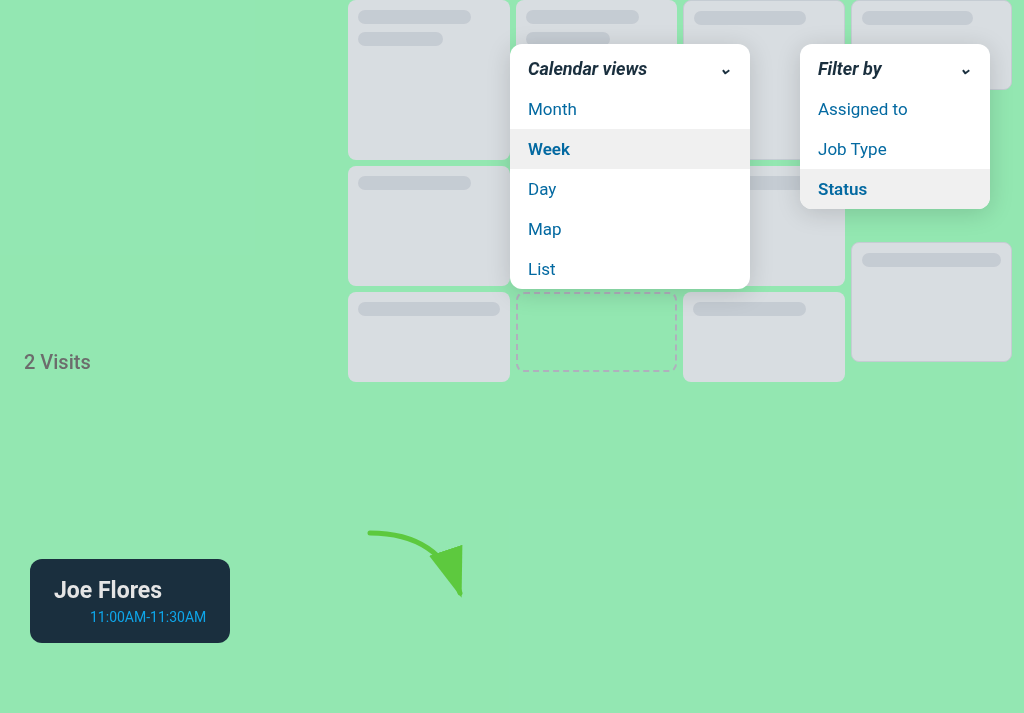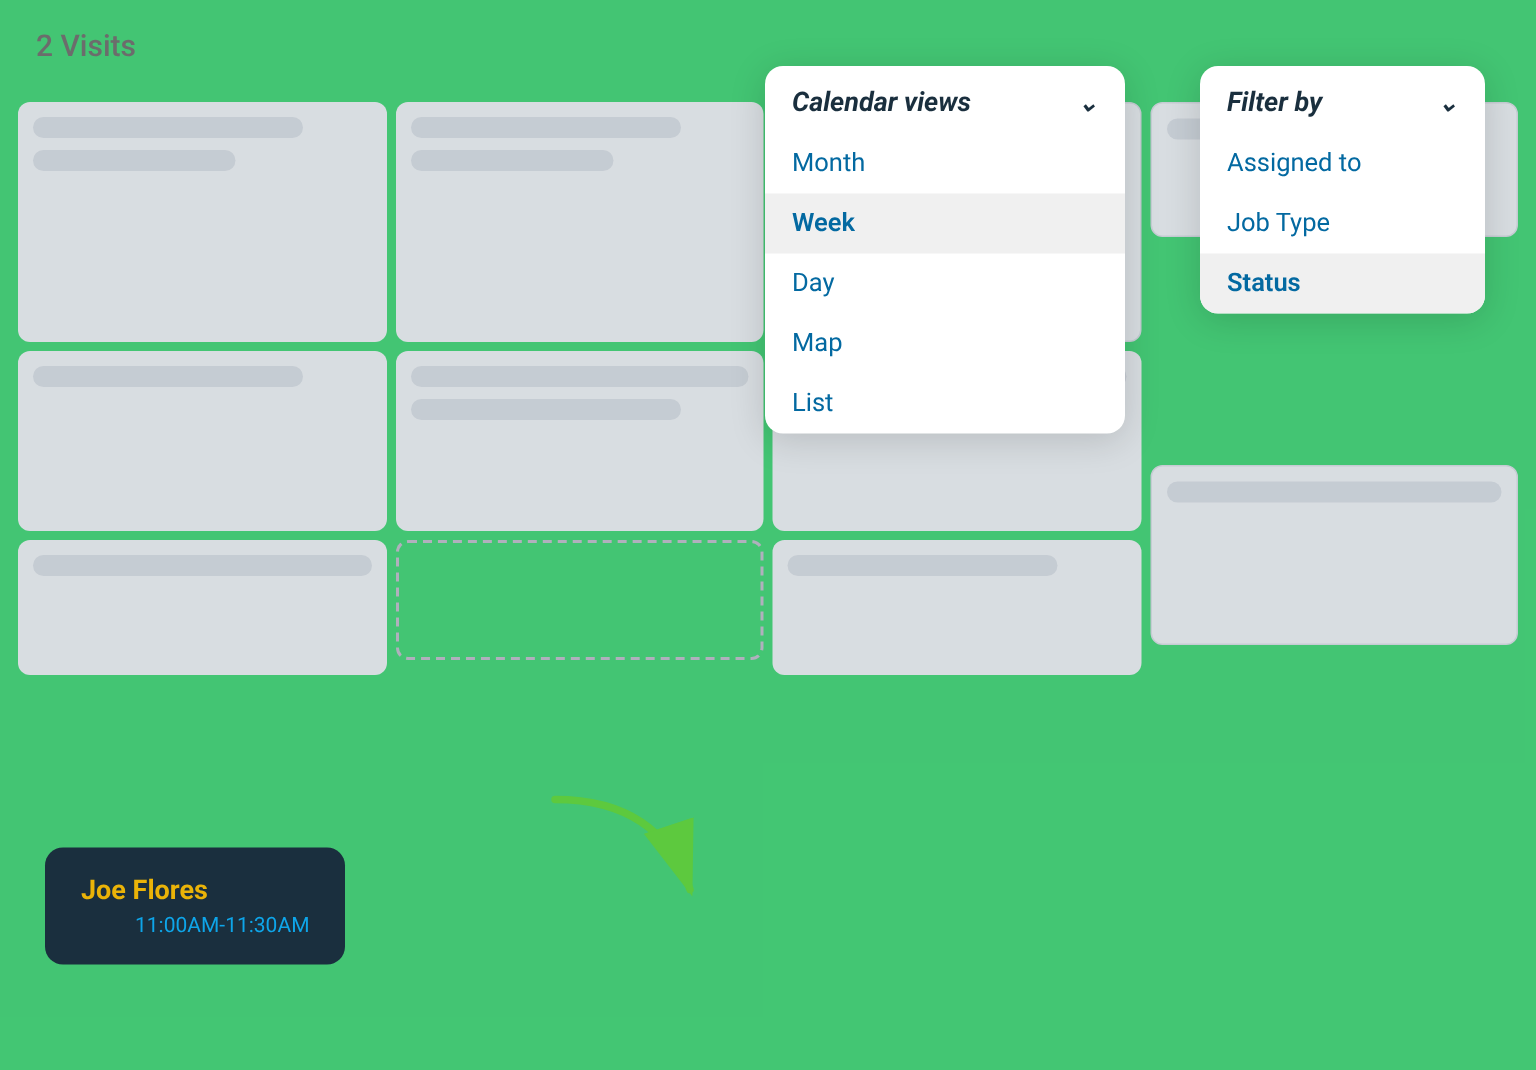--- a/index.html
+++ b/index.html
@@ -8,23 +8,23 @@
       background: #e8ecef;
       width: 1024px;
       height: 713px;
       overflow: hidden;
       position: relative;
     }
 
     .calendar-bg {
       position: absolute;
       top: 0; left: 0; right: 0; bottom: 0;
-      background: #22c55e;
-      display: flex;
-      flex-direction: column;
+      background: #86efac;
+      display: flex;
+      flex-direction: row;
       gap: 18px;
     }
 
     .calendar-header {
       display: flex;
       align-items: center;
       padding: 18px 24px 8px 24px;
       position: relative;
       z-index: 1;
     }
@@ -115,23 +115,23 @@
       bottom: 70px;
       left: 30px;
       background: #1a2f3e;
       border-radius: 12px;
       padding: 18px 24px;
       z-index: 100;
       min-width: 200px;
     }
 
     .tooltip-name {
-      font-size: 18px;
+      font-size: 23px;
       font-weight: 700;
-      color: #eab308;
+      color: #e5e5e5;
       line-height: 1.2;
     }
 
     .tooltip-time {
       font-size: 14px;
       color: #0ea5e9;
       margin-top: 4px;
       margin-left: 36px;
     }
 

